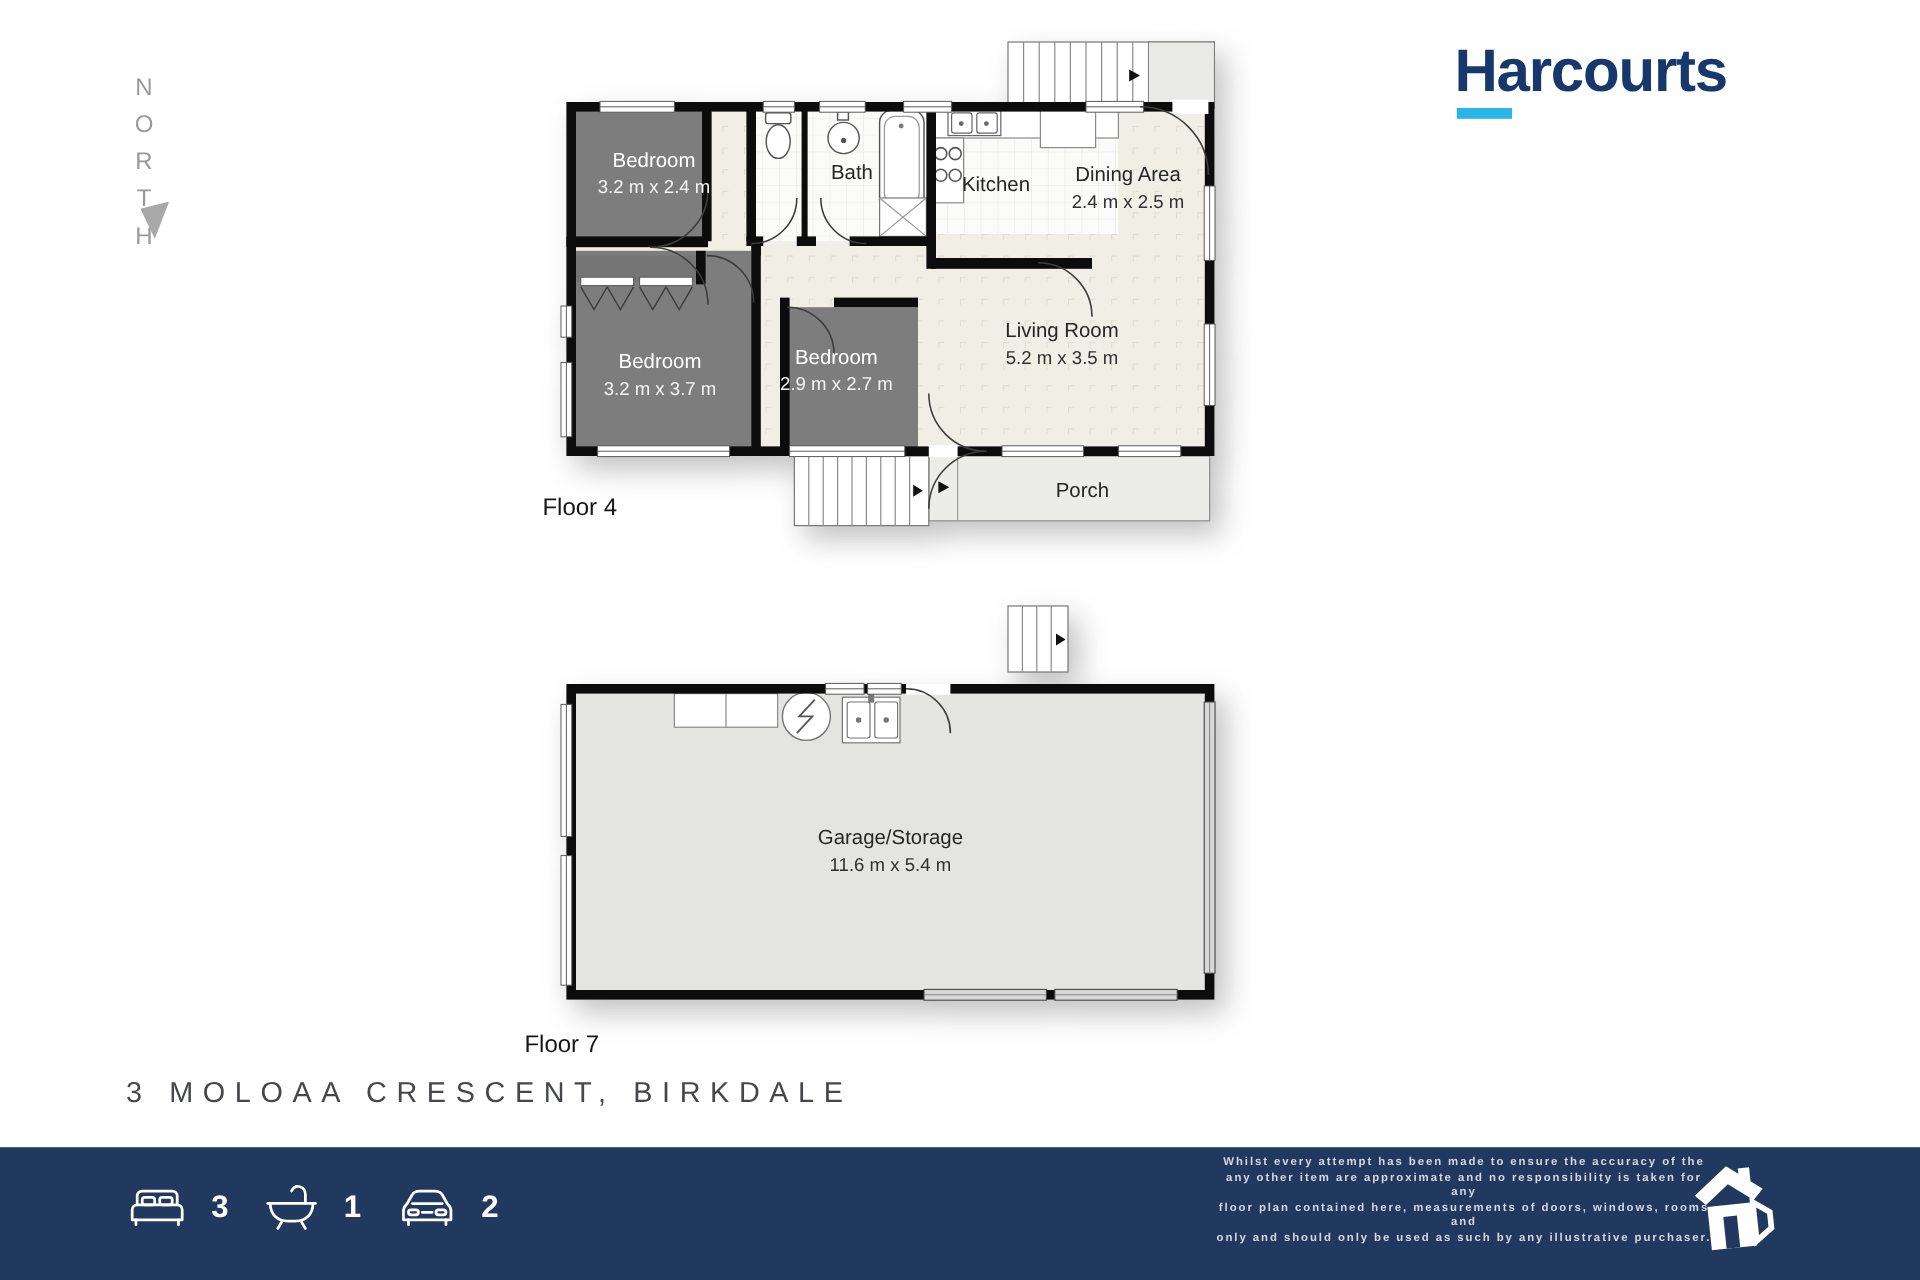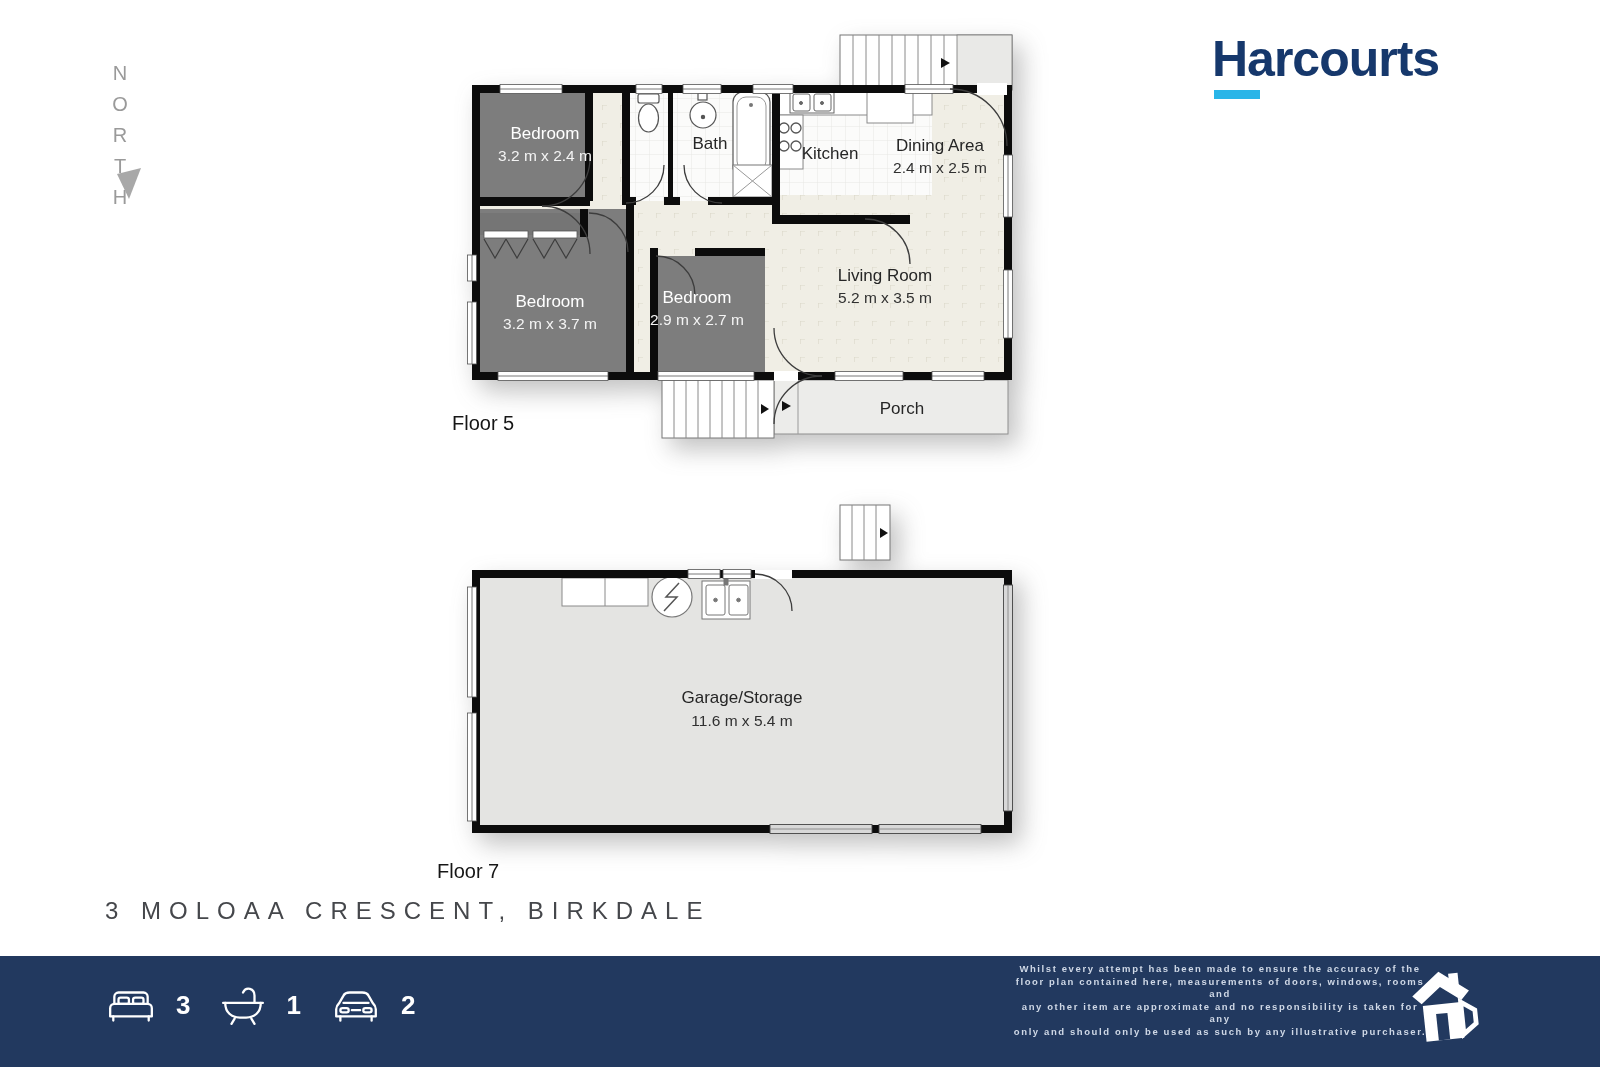--- a/index.html
+++ b/index.html
@@ -211,21 +211,21 @@
   <text x="500" y="136" class="lbl-dark">Dining Area</text>
   <text x="500" y="158" class="lbl-dark-dim">2.4 m x 2.5 m</text>
   <text x="445" y="266" class="lbl-dark">Living Room</text>
   <text x="445" y="288" class="lbl-dark-dim">5.2 m x 3.5 m</text>
   <text x="110" y="292" class="lbl-light">Bedroom</text>
   <text x="110" y="314" class="lbl-light-dim">3.2 m x 3.7 m</text>
   <text x="257" y="288" class="lbl-light">Bedroom</text>
   <text x="257" y="310" class="lbl-light-dim">2.9 m x 2.7 m</text>
   <text x="462" y="399" class="lbl-dark">Porch</text>
 </svg>
-<div class="floor-label floor2-label">Floor 5</div>
+<div class="floor-label floor2-label">Floor 4</div>
 
 <svg class="plan plan1" width="600" height="360" viewBox="0 0 600 360">
 
   <g>
     <rect x="400" y="20" width="50" height="55" fill="#ffffff" stroke="#777" stroke-width="1"></rect>
     <path d="M412,20 V75 M424,20 V75 M436,20 V75" stroke="#8a8a8a" stroke-width="1"></path>
     <polygon points="440,43 448,48 440,53" fill="#111"></polygon>
   </g>
 
   <rect x="36" y="89" width="532" height="255" fill="#e4e4e2"></rect>
@@ -300,22 +300,22 @@
       <path d="M12,16 h24"></path>
       <rect x="9" y="21" width="8" height="4" rx="2"></rect>
       <rect x="31" y="21" width="8" height="4" rx="2"></rect>
       <path d="M20,23 h8 M9,29 v4 M39,29 v4"></path>
     </svg>
     <span class="stat-num">2</span>
   </div>
 
   <div class="disclaimer">
     <div>Whilst every attempt has been made to ensure the accuracy of the</div>
+    <div>any other item are approximate and no responsibility is taken for any</div>
     <div>floor plan contained here, measurements of doors, windows, rooms and</div>
-    <div>any other item are approximate and no responsibility is taken for any</div>
     <div>only and should only be used as such by any illustrative purchaser.</div>
   </div>
 
   <svg class="house-logo" width="95" height="95" viewBox="0 0 100 100">
     <g transform="rotate(-6 50 50)">
       <polygon points="50,8 80,31 71,40 50,24 29,40 20,31" fill="#ffffff"></polygon>
       <polygon points="60,11 70,11 70,25 60,18" fill="#ffffff"></polygon>
       <polygon points="30,42 70,42 70,80 30,80" fill="#ffffff"></polygon>
       <polygon points="70,42 84,52 84,66 70,76" fill="none" stroke="#ffffff" stroke-width="5"></polygon>
       <rect x="43" y="52" width="12" height="28" fill="#22395f"></rect>

